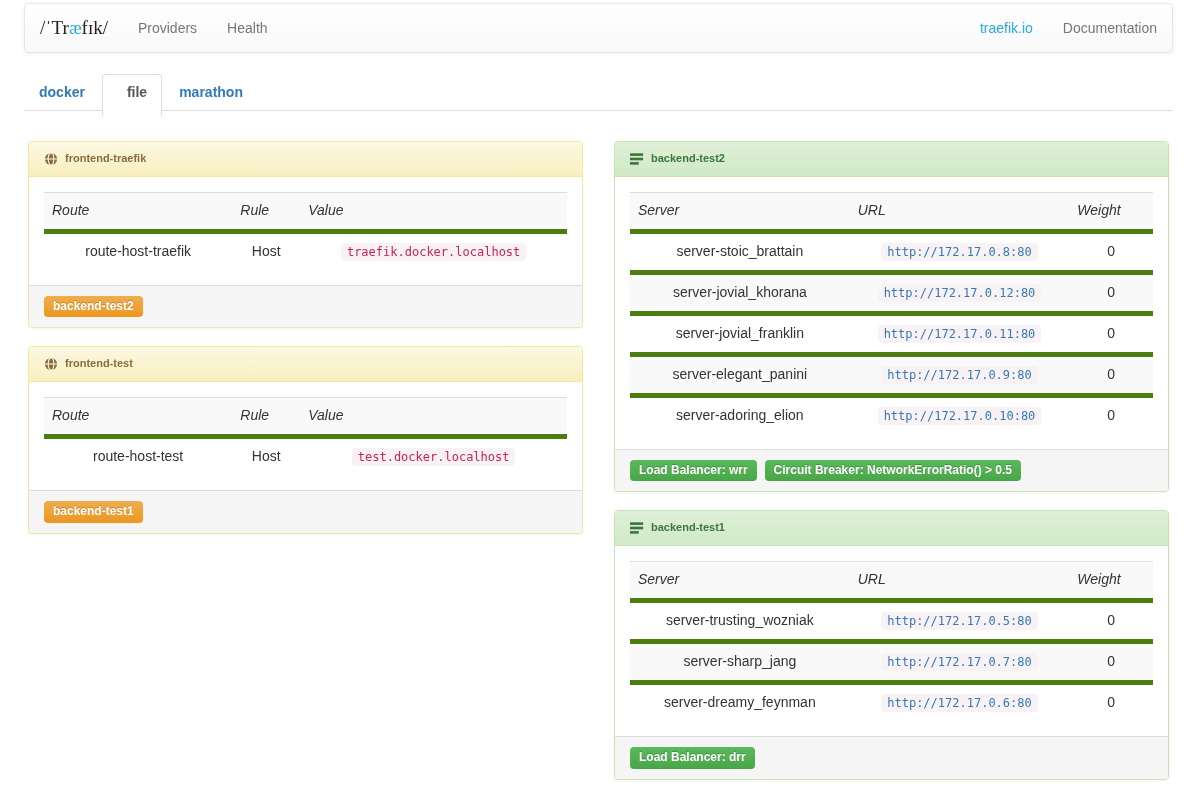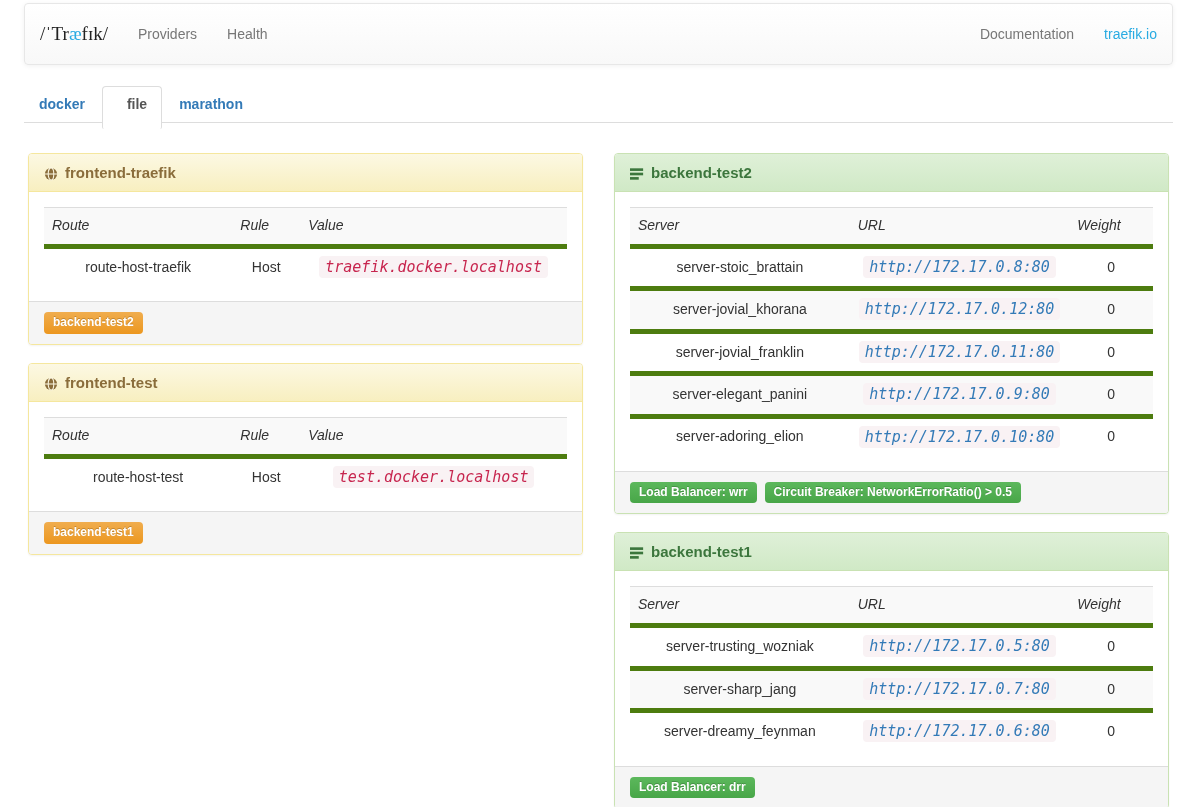--- a/index.html
+++ b/index.html
@@ -8,21 +8,21 @@
     font-family: "Liberation Sans", sans-serif;
     font-size: 14px;
     color: #333;
     width: 1197px;
     min-height: 807px;
   }
 
   
   .navbar {
     margin: 3px 24px 0 24px;
-    height: 62px;
+    height: 50px;
     background: linear-gradient(to bottom, #ffffff 0%, #f8f8f8 100%);
     border: 1px solid #e7e7e7;
     border-radius: 4px;
     box-shadow: 0 1px 5px rgba(0,0,0,0.06);
     display: flex;
     align-items: stretch;
   }
   .brand {
     display: flex; align-items: center;
     padding: 0 15px;
@@ -86,23 +86,23 @@
     border-radius: 4px;
     margin-bottom: 18px;
     background: #fff;
     box-shadow: 0 1px 2px rgba(0,0,0,0.05);
   }
   .panel-heading {
     padding: 10px 15px;
     border-bottom: 1px solid;
     border-radius: 3px 3px 0 0;
     font-weight: bold;
-    font-size: 15px;
+    font-size: 11px;
     display: flex;
-    align-items: flex-end;
+    align-items: flex-start;
   }
   .panel-heading .icon { display: inline-flex; margin-right: 7px; }
   .panel-warning { border-color: #f5e79e; }
   .panel-warning .panel-heading {
     background: linear-gradient(to bottom, #fcf8e3 0%, #f8efc0 100%);
     border-color: #f5e79e;
     color: #8a6d3b;
   }
   .panel-success { border-color: #c9e2b3; }
   .panel-success .panel-heading {
@@ -140,27 +140,26 @@
   .t-frontend th:nth-child(1) { width: 36%; }
   .t-frontend th:nth-child(2) { width: 13%; }
   .t-frontend th:nth-child(3) { width: 51%; }
   .t-backend th:nth-child(1) { width: 42%; }
   .t-backend th:nth-child(2) { width: 42%; }
   .t-backend th:nth-child(3) { width: 16%; }
 
   
   code {
     font-family: "DejaVu Sans Mono", "Liberation Mono", monospace;
-    font-size: 15px;
+    font-size: 12px;
     padding: 2px 6px;
     border-radius: 4px;
     background: #f9f2f4;
     color: #c7254e;
     white-space: nowrap;
-    font-style: italic;
   }
   code.url { color: #337ab7; cursor: pointer; text-decoration: none; }
 
   
   .label {
     display: inline-block;
     padding: 3px 9px 4px 9px;
     font-size: 12px;
     font-weight: bold;
     color: #fff;
@@ -174,22 +173,22 @@
   .label-success { background: linear-gradient(to bottom, #5cb85c 0%, #48a648 100%); }
 </style>
 </head>
 <body>
 
 <div class="navbar">
   <a class="brand"><span>/ˈTr</span><span class="accent">æ</span><span>fɪk/</span></a>
   <a class="nav-link">Providers</a>
   <a class="nav-link">Health</a>
   <div class="spacer"></div>
+  <a class="nav-link ext">traefik.io</a>
   <a class="nav-link">Documentation</a>
-  <a class="nav-link ext">traefik.io</a>
 </div>
 
 <div class="tabs">
   <a class="tab">docker</a>
   <a class="tab active">file</a>
   <a class="tab">marathon</a>
 </div>
 
 <div class="content">
 

